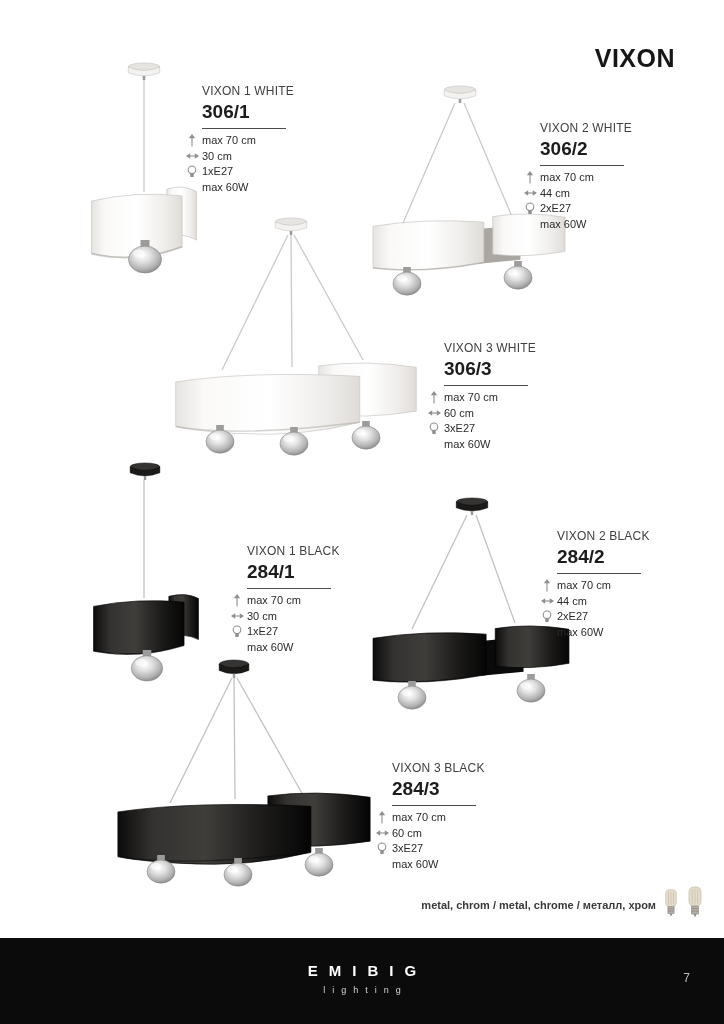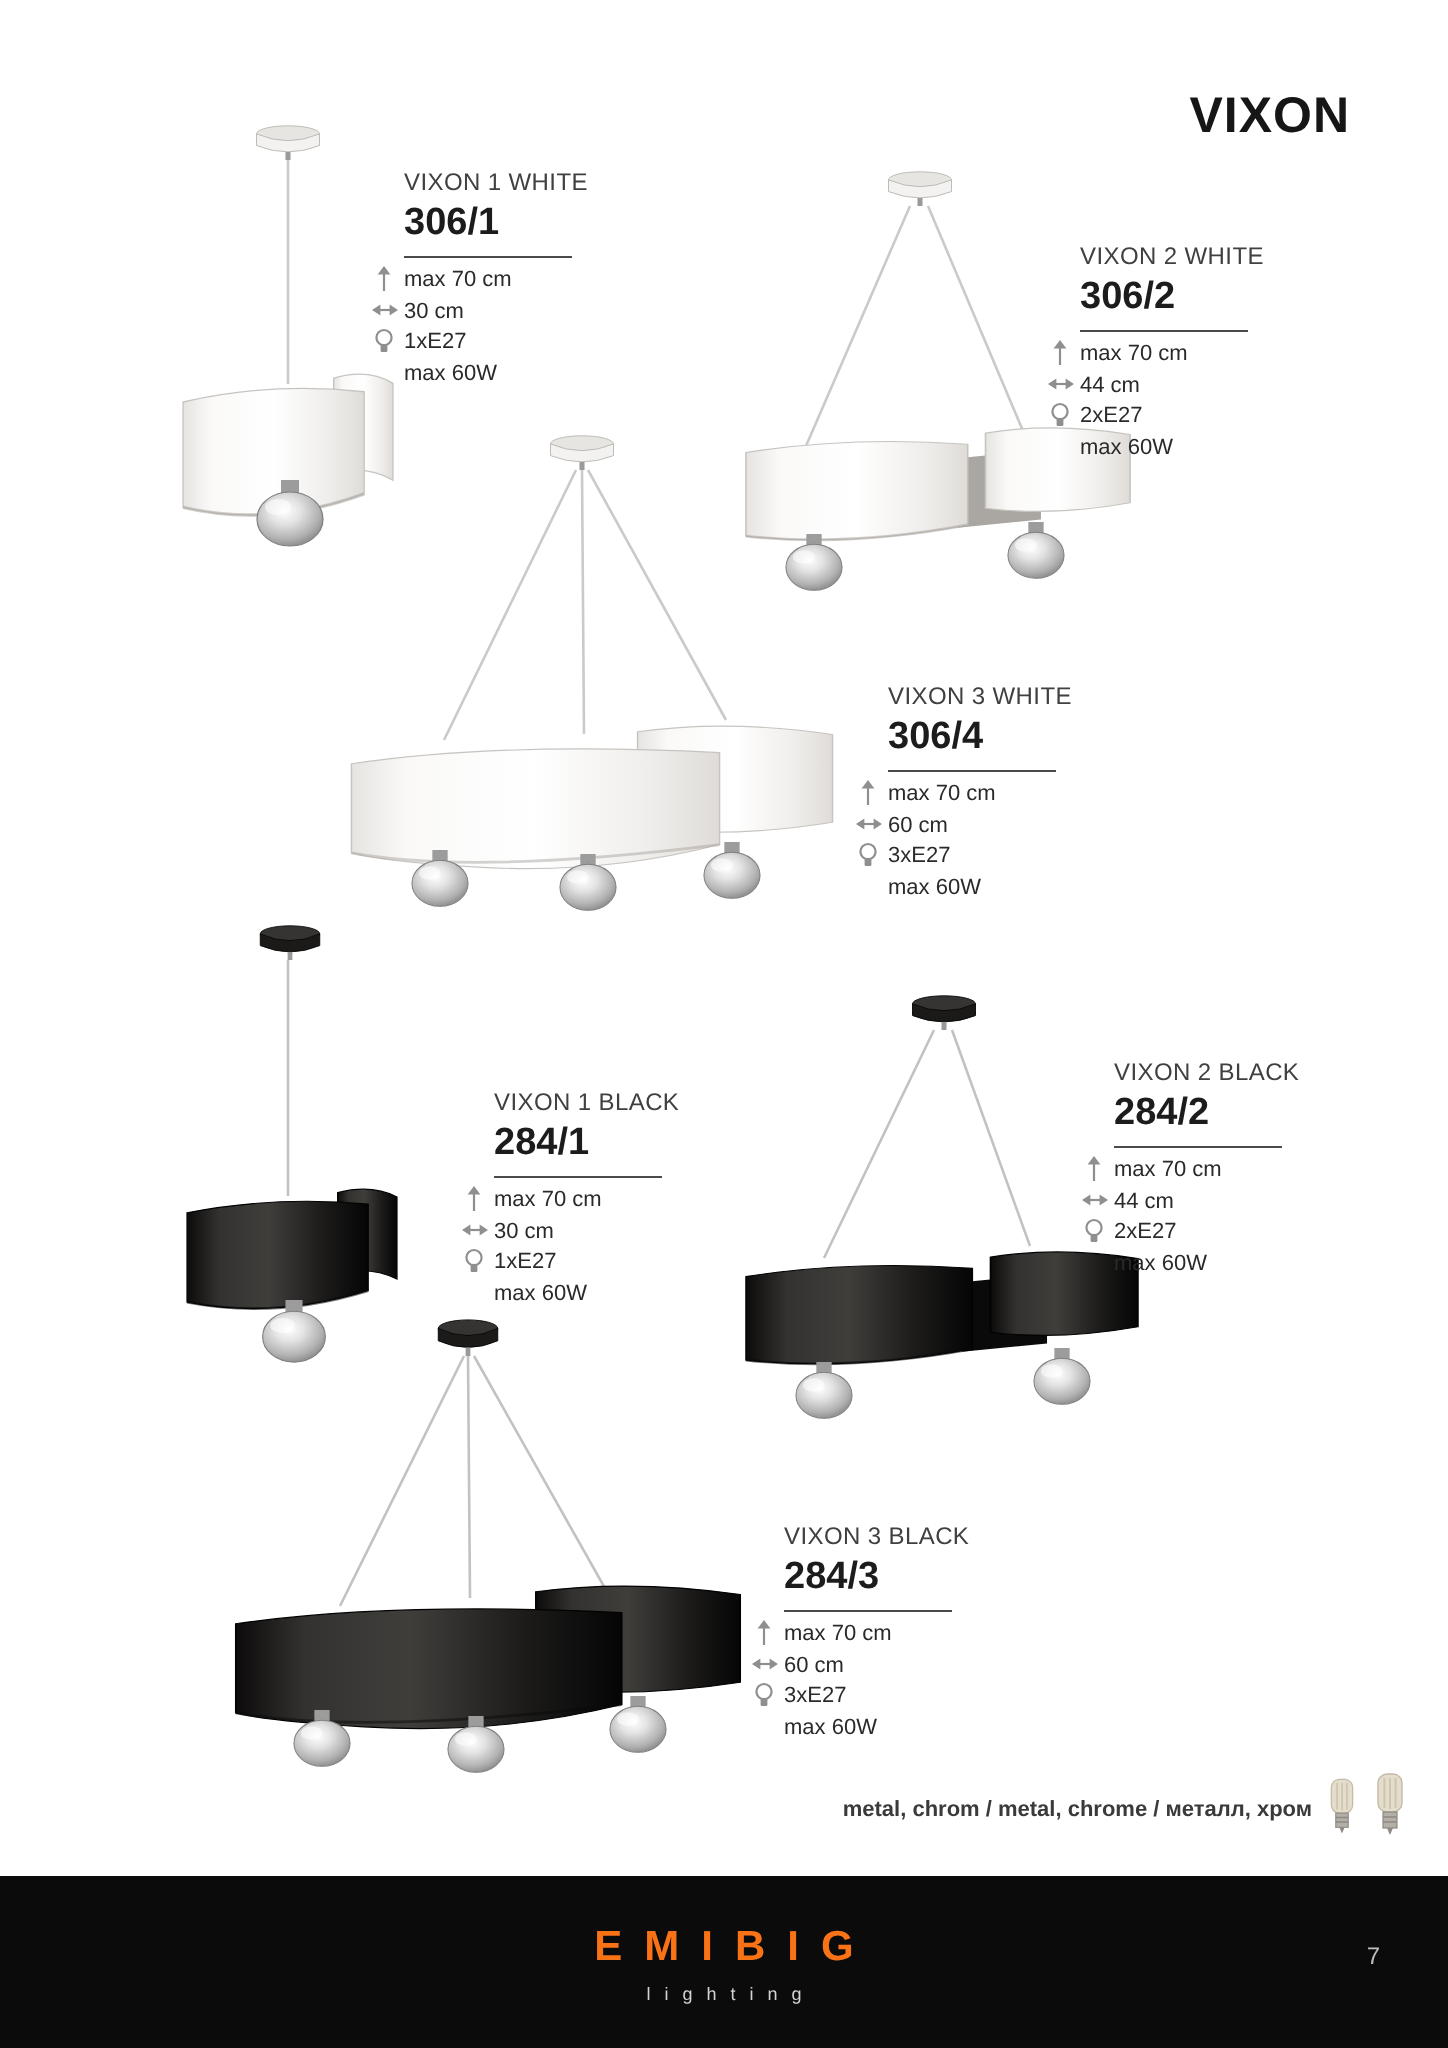--- a/index.html
+++ b/index.html
@@ -10,36 +10,36 @@
   
   .page-title{
     position:absolute;top:44px;right:49px;
     font-size:25px;font-weight:bold;letter-spacing:.5px;color:#161616;
   }
   
   .spec{position:absolute;}
   .spec-name{font-size:12px;letter-spacing:.2px;margin-left:16px;white-space:nowrap;color:#404040;}
   .spec-code{font-size:19px;font-weight:bold;margin-top:3px;margin-left:16px;color:#1c1c1c;}
   .spec-rule{width:84px;border-top:1.4px solid #4a4a4a;margin:5px 0 4px 16px;}
-  .spec-row{display:flex;align-items:flex-start;font-size:11px;line-height:15.5px;white-space:nowrap;color:#2a2a2a;}
+  .spec-row{display:flex;align-items:center;font-size:11px;line-height:15.5px;white-space:nowrap;color:#2a2a2a;}
   .spec-ic{width:16px;flex:0 0 16px;display:flex;align-items:center;}
   
   .lamp{position:absolute;}
   .lamp-white{--band-fill:url(#gw);--band-stroke:#c7c4c0;--inner:#aaa6a1;
               --c-body:#f3f2f0;--c-top:#e7e5e2;--c-stroke:#b8b5b2;--cable:#cacaca;}
   .lamp-black{--band-fill:url(#gb);--band-stroke:#020202;--inner:#0a0a0a;
               --c-body:#1b1a19;--c-top:#363433;--c-stroke:#050505;--cable:#c2c2c2;}
   .lamp line{stroke:var(--cable);stroke-width:1.3;}
   
   .materials{position:absolute;top:886px;right:20px;display:flex;align-items:flex-end;gap:7px;}
   .materials-label{font-size:11px;font-weight:bold;color:#3a3a3a;padding-bottom:7px;white-space:nowrap;}
   
   .footer{position:absolute;left:0;top:938px;width:724px;height:86px;background:#0b0b0b;}
   .brand{position:absolute;left:0;right:0;top:24px;text-align:center;}
-  .brand-name{font-size:21px;font-weight:bold;letter-spacing:11px;color:#f97316;text-indent:11px;}
+  .brand-name{font-size:15px;font-weight:bold;letter-spacing:11px;color:#ffffff;text-indent:11px;}
   .brand-tagline{font-size:9px;letter-spacing:7px;color:#d4d4d4;margin-top:6px;text-indent:7px;}
   .page-number{position:absolute;right:34px;top:33px;font-size:12px;color:#bcbcbc;}
 </style>
 </head>
 <body>
 
 <svg width="0" height="0" style="position:absolute" aria-hidden="true">
   <defs>
     <linearGradient id="gw" x1="0" y1="0" x2="1" y2="0">
       <stop offset="0" stop-color="#e6e4e1"></stop>
@@ -243,21 +243,21 @@
         <span>2xE27</span>
       </div>
     <div class="spec-row">
         <span class="spec-ic"></span>
         <span>max 60W</span>
       </div>
   </div>
 
   <div class="spec" style="left:428px;top:341px">
     <div class="spec-name">VIXON 3 WHITE</div>
-    <div class="spec-code">306/4</div>
+    <div class="spec-code">306/3</div>
     <div class="spec-rule"></div>
     <div class="spec-row">
         <span class="spec-ic">
           <svg width="12" height="13">
             <use href="#ic-height"></use>
           </svg>
         </span>
         <span>max 70 cm</span>
       </div>
     <div class="spec-row">

